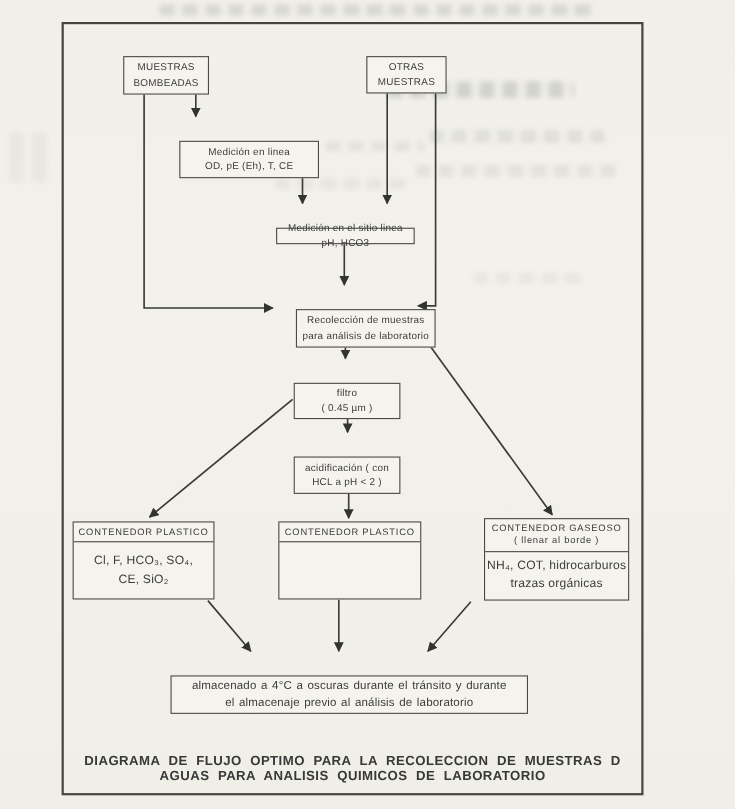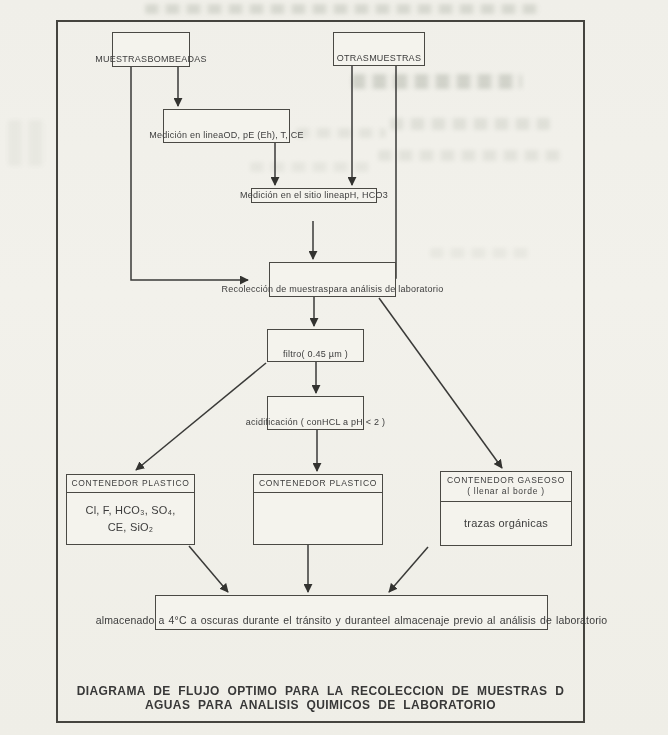--- a/index.html
+++ b/index.html
@@ -19,23 +19,23 @@
 
   
   .smudge { position:absolute; filter:blur(2.2px); border-radius:3px;
     background:repeating-linear-gradient(90deg, rgba(104,114,96,.45) 0 13px, rgba(104,114,96,.06) 13px 21px); }
 
   
   svg.wires { position:absolute; left:0; top:0; width:668px; height:735px; }
 
   
   .node { position:absolute; border:1.5px solid #4a4944; background:#f4f3ed;
-    display:flex; flex-direction:row; justify-content:center; align-items:flex-end;
+    display:flex; flex-direction:column; justify-content:center; align-items:center;
     text-align:center; font-size:9px; line-height:1.5; letter-spacing:.25px;
-    color:#3c3c3c; white-space:nowrap; }
+    color:#3c3c3c; white-space:nowrap;margin-top:19px; }
   .node .ln { display:block; }
 
   .container-box { position:absolute; border:1.5px solid #4a4944; background:#f4f3ed;
     display:flex; flex-direction:column; text-align:center; color:#3c3c3c; }
   .container-box .hdr { border-bottom:1.5px solid #4a4944; font-size:8.5px;
     letter-spacing:.7px; display:flex; flex-direction:column; justify-content:center;
     line-height:1.35; padding:3px 1px; white-space:nowrap; }
   .container-box .bdy { flex:1; display:flex; flex-direction:column; justify-content:center;
     align-items:center; font-size:11px; letter-spacing:.2px; line-height:1.55;
     white-space:nowrap; }
@@ -84,21 +84,21 @@
       <line x1="308" y1="545" x2="308" y2="592" marker-end="url(#ah)"></line>
       <line x1="428" y1="547" x2="389" y2="592" marker-end="url(#ah)"></line>
     </g>
   </svg>
 
   <div class="node" style="left:112px; top:32px; width:78px; height:35px;">
     <span class="ln">MUESTRAS</span>
     <span class="ln">BOMBEADAS</span>
   </div>
 
-  <div class="node" style="left:333px; top:32px; width:92px; height:34px;">
+  <div class="node" style="left:333px; top:32px; width:73px; height:34px;">
     <span class="ln">OTRAS</span>
     <span class="ln">MUESTRAS</span>
   </div>
 
   <div class="node" style="left:163px; top:109px; width:127px; height:34px;">
     <span class="ln">Medición en linea</span>
     <span class="ln">OD, pE (Eh), T, CE</span>
   </div>
 
   <div class="node" style="left:251px; top:188px; width:126px; height:15px;">
@@ -136,25 +136,26 @@
       <span>CONTENEDOR PLASTICO</span>
     </div>
   </div>
 
   <div class="container-box" style="left:440px; top:471px; width:132px; height:75px;">
     <div class="hdr">
       <span>CONTENEDOR GASEOSO</span>
       <span>( llenar al borde )</span>
     </div>
     <div class="bdy">
+      <span class="ln">NH₄, COT, hidrocarburos</span>
       <span class="ln">trazas orgánicas</span>
     </div>
   </div>
 
-  <div class="node storage-note" style="left:155px; top:595px; width:393px; height:35px;">
+  <div class="node storage-note" style="left:155px; top:595px; width:325px; height:35px;">
     <span class="ln">almacenado a 4°C a oscuras durante el tránsito y durante</span>
     <span class="ln">el almacenaje previo al análisis de laboratorio</span>
   </div>
 
   <div class="caption">
     <div>DIAGRAMA DE FLUJO OPTIMO PARA LA RECOLECCION DE MUESTRAS D</div>
     <div>AGUAS PARA ANALISIS QUIMICOS DE LABORATORIO</div>
   </div>
 
 </div>

